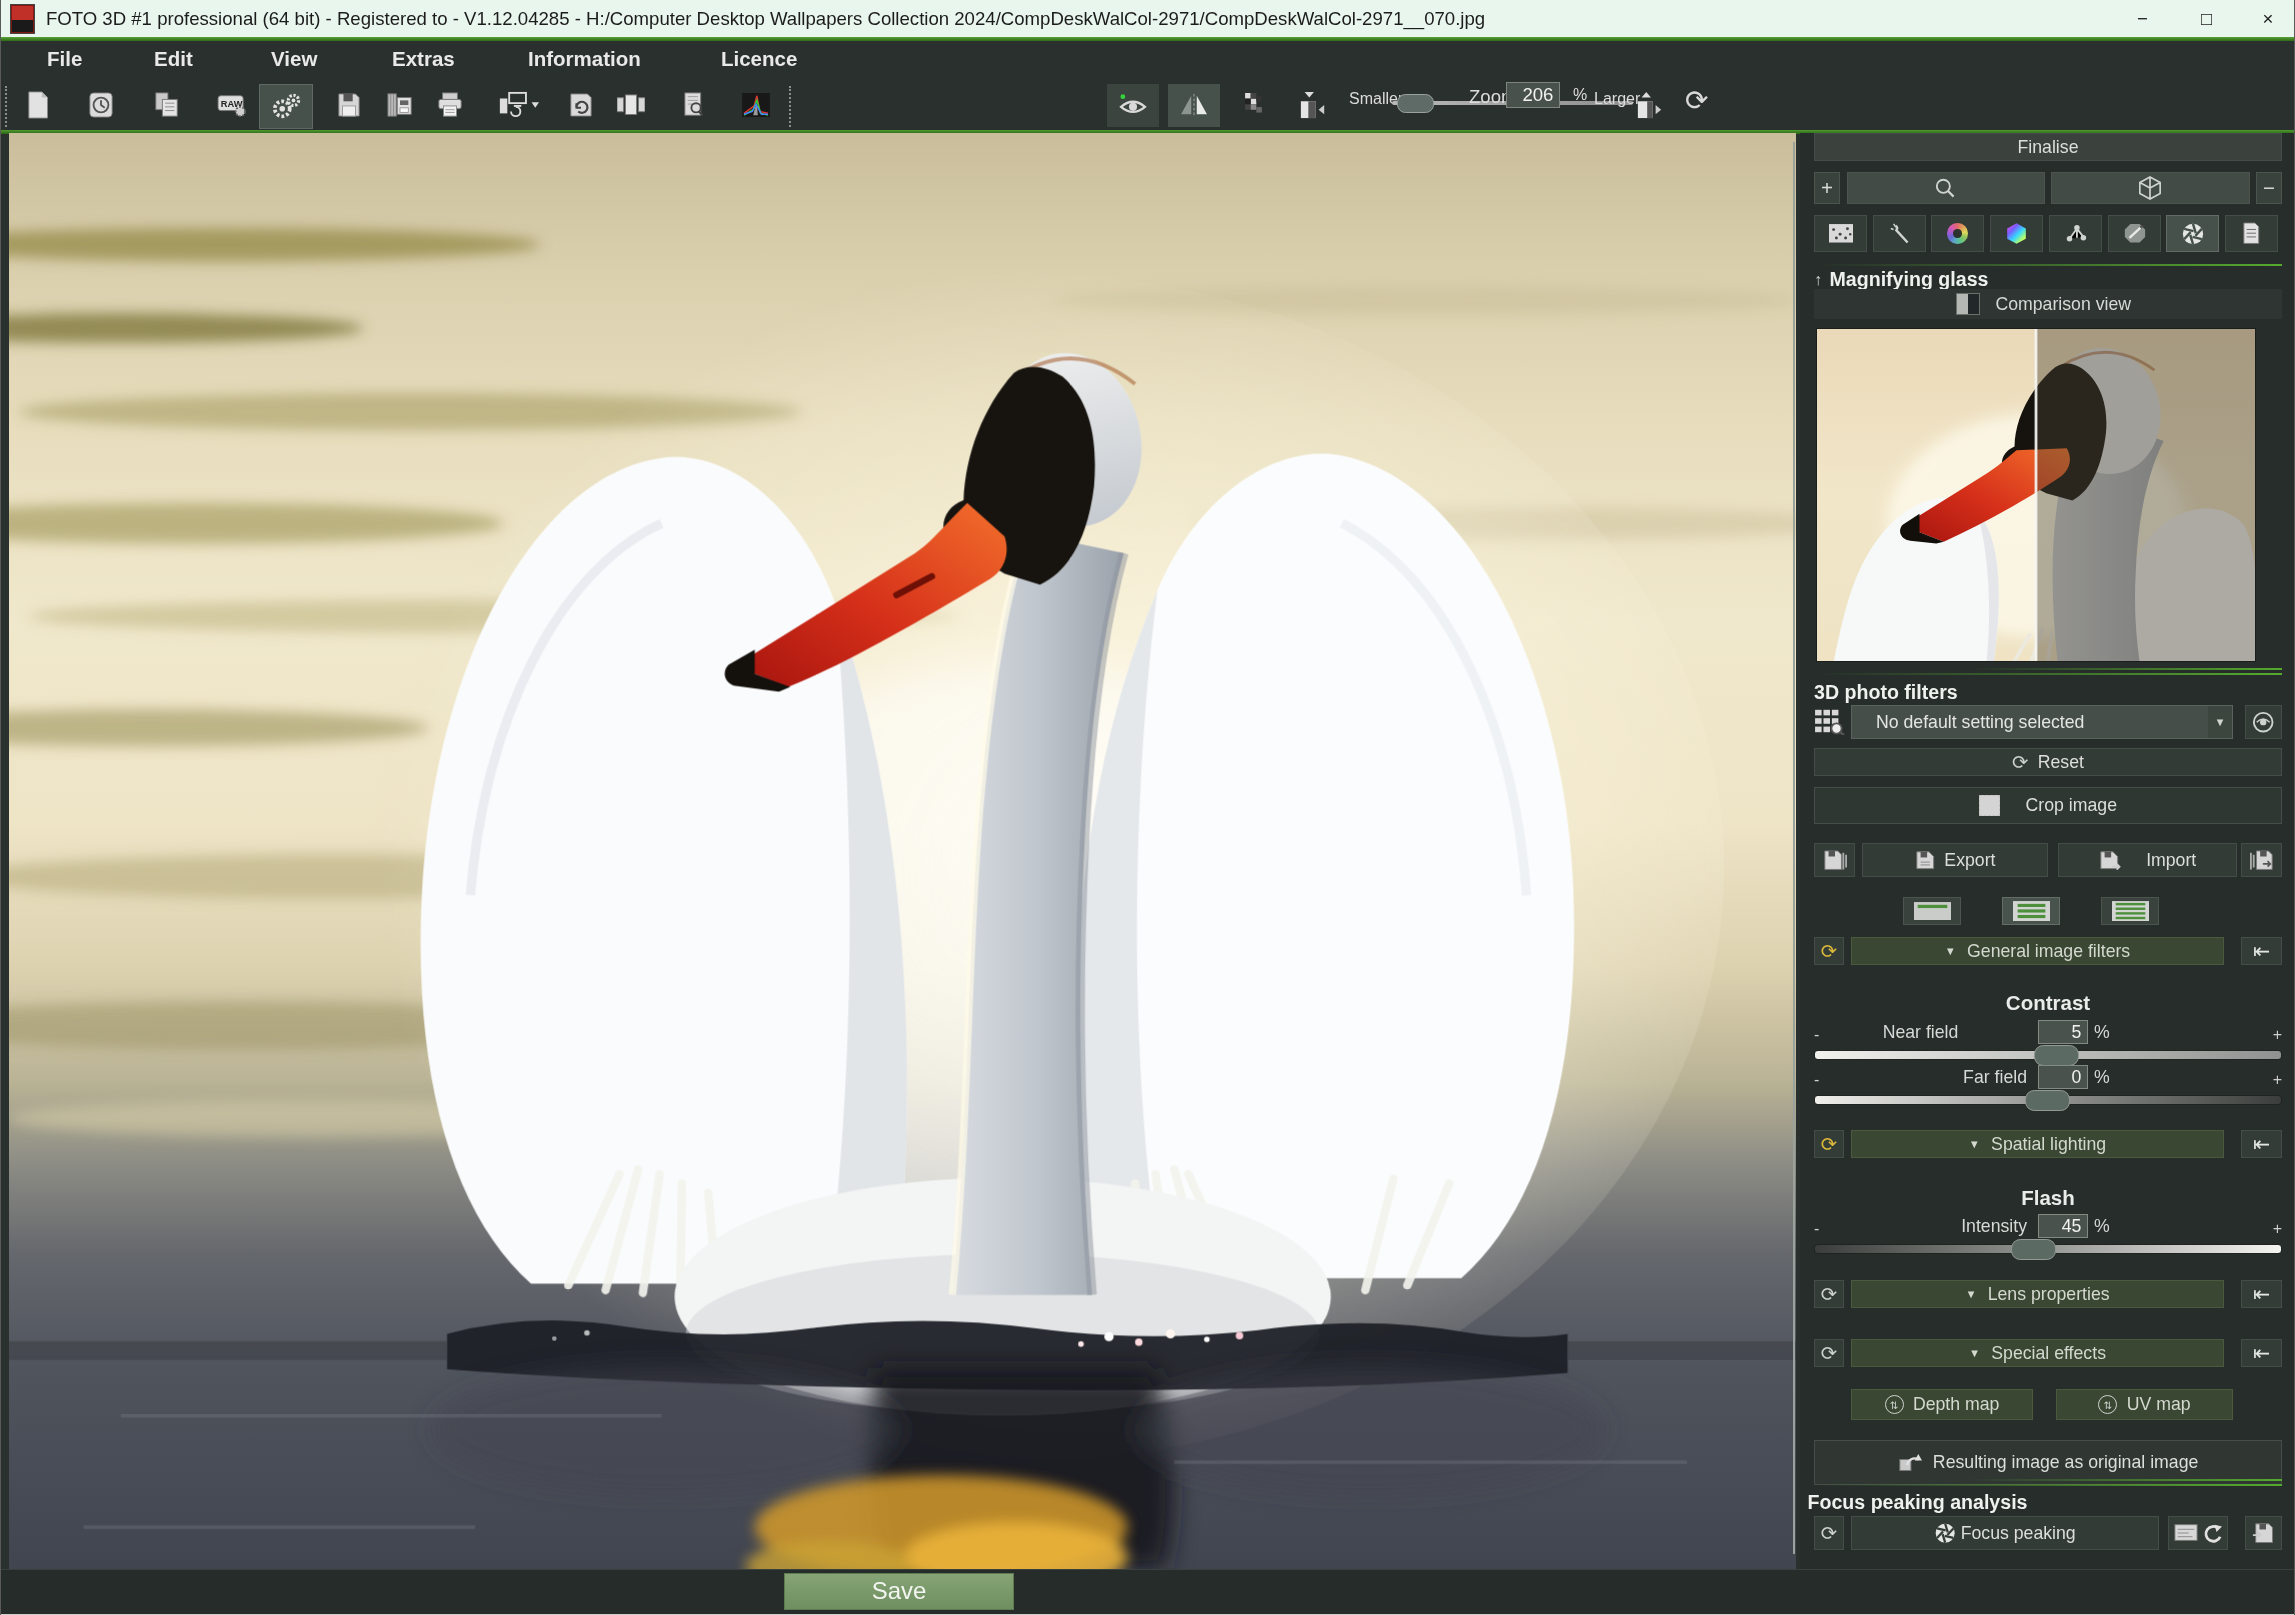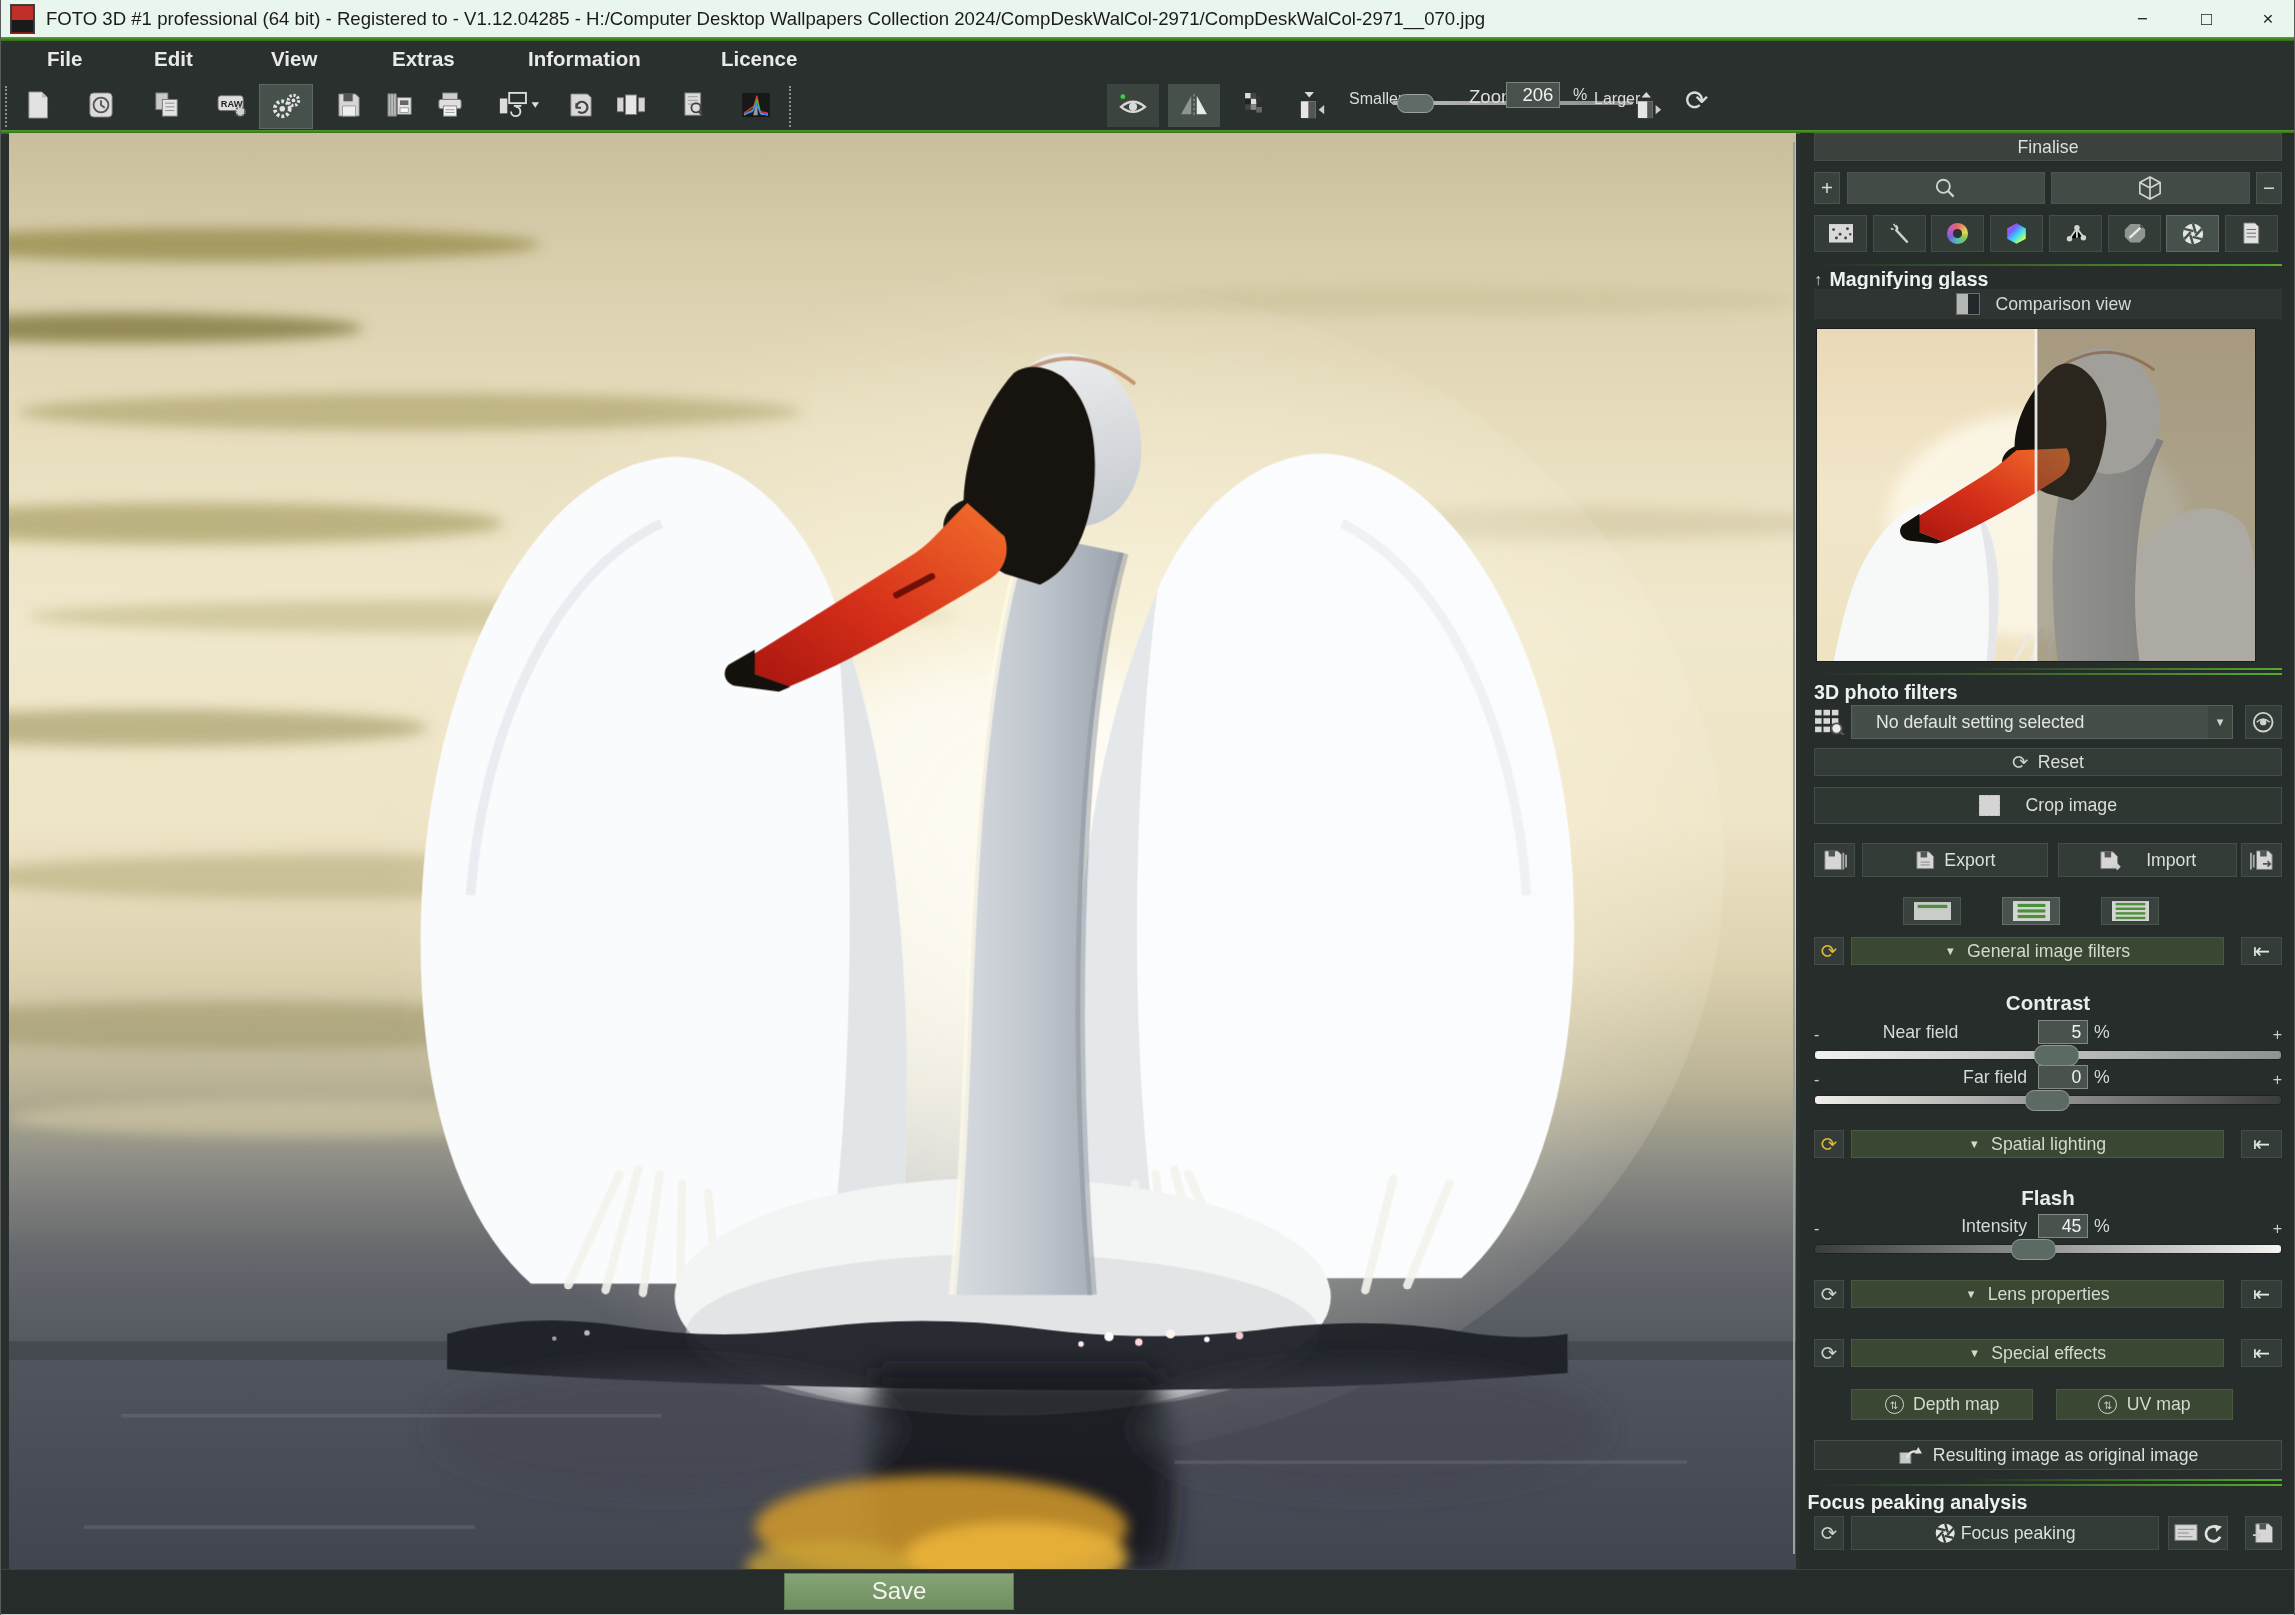--- a/index.html
+++ b/index.html
@@ -795,21 +795,21 @@
       <div class="greenbar" style="position:absolute;left:37px;width:182px;height:31px;gap:9.3px">
         <span class="circ-updn">⇅</span>
         <span>Depth map</span>
       </div>
       <div class="greenbar" style="position:absolute;left:242px;width:177px;height:31px;gap:9.3px">
         <span class="circ-updn">⇅</span>
         <span>UV map</span>
       </div>
     </div>
 
-    <div class="prow flatbtn" style="top:1307px;height:30px;gap:11.2px;background:#30373 3;background:#303733">
+    <div class="prow flatbtn" style="top:1307px;height:45px;gap:11.2px;background:#30373 3;background:#303733">
       <span class="tico">
         <svg width="24" height="20.5" viewBox="0 0 26 22">
             <rect x="2" y="8" width="12" height="12" fill="#c9c9c9" stroke="#777"></rect>
             <path d="M10 14 a8 8 0 0 1 12 -6" stroke="#e0e0e0" stroke-width="2.6" fill="none"></path>
             <polygon points="22,2 26,9 18,9" fill="#e0e0e0"></polygon>
           </svg>
       </span>
       <span>Resulting image as original image</span>
     </div>
 

